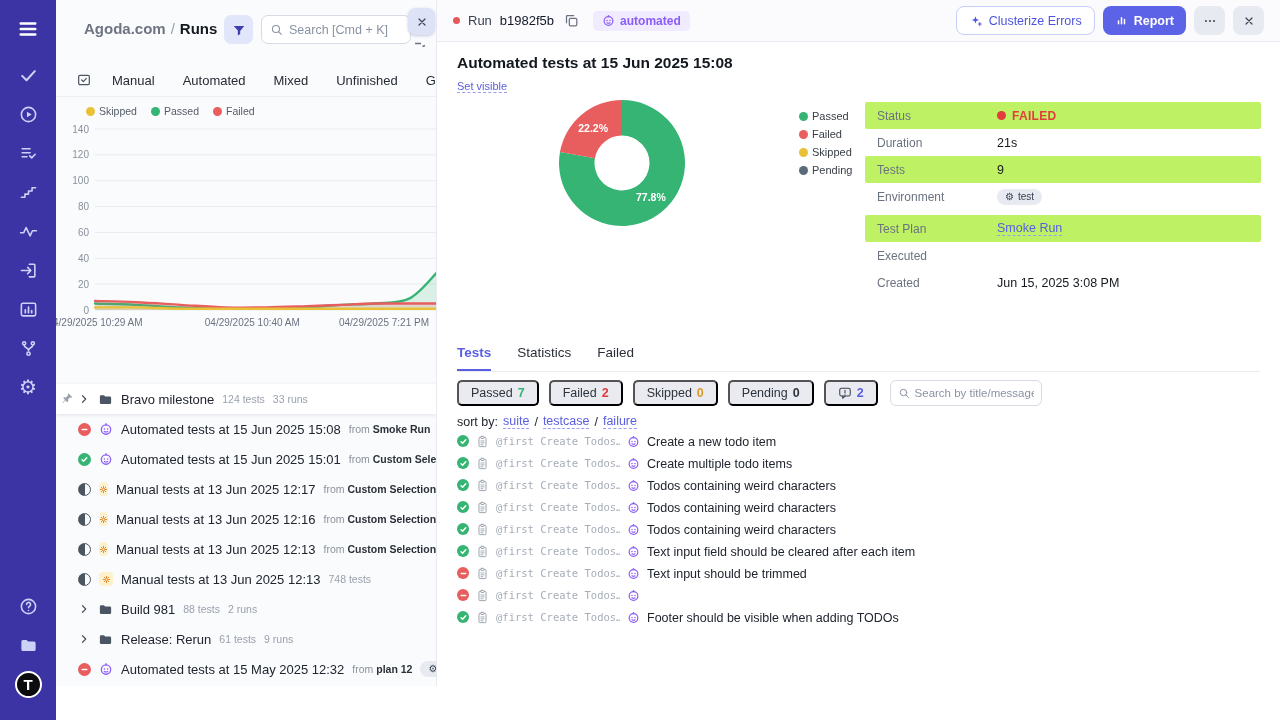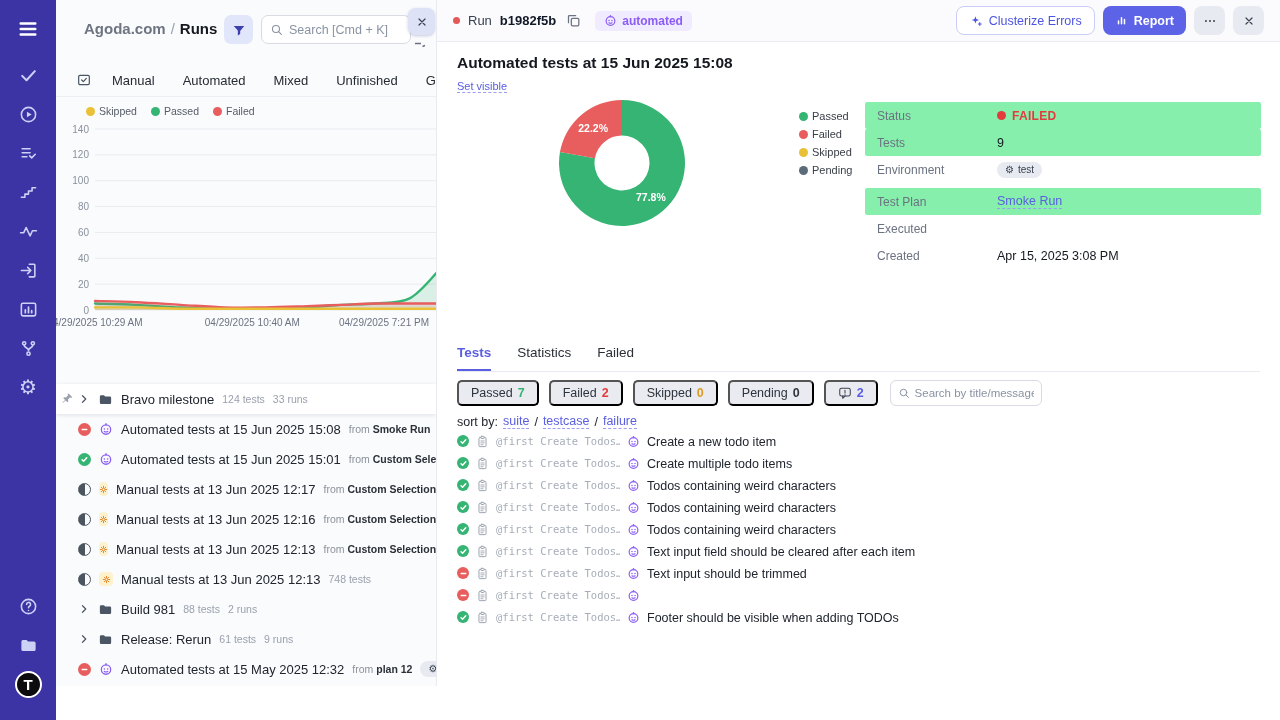--- a/index.html
+++ b/index.html
@@ -50,38 +50,38 @@
   .burst{width:14px;height:14px;border-radius:4px;background:#fdf2cd;color:#e2862d;display:flex;align-items:center;justify-content:center}
   .burst svg{width:9px;height:9px}
   .robot{color:#8b5cf6}
   .env-pill{font-size:10px;background:#e7eaf0;border-radius:9px;padding:2px 8px;color:#374151;display:inline-flex;gap:4px;align-items:center;line-height:1.2}
 
   
   .rp{position:absolute;left:437px;top:0;width:843px;height:720px;background:#fff}
   .rp-top{position:absolute;top:0;left:0;width:100%;height:42px;background:#fbfbfe;border-bottom:1px solid #eaecf2;display:flex;align-items:center;padding:0 16px;gap:8px}
   .run-dot{width:7px;height:7px;border-radius:50%;background:#e45858}
   .run-label{font-size:13px;color:#374151}
-  .run-id{font-size:13px;font-weight:700;color:#111827}
+  .run-id{font-size:13px;font-weight:400;color:#111827}
   .copy-ic{color:#6b7280;width:15px;height:15px;cursor:pointer;margin-left:2px}
   .auto-badge{background:#f0ebfe;color:#8b5cf6;border-radius:5px;padding:3px 9px;font-size:12px;font-weight:600;display:flex;gap:5px;align-items:center;margin-left:6px}
   .sp{flex:1}
   .btn{height:29px;border-radius:8px;padding:0 12px;font-size:12.5px;display:flex;align-items:center;gap:6px;cursor:pointer;border:0;font-family:"Liberation Sans",sans-serif}
   .btn-outline{background:#fff;border:1px solid #c9cef8;color:#4d55e0;font-weight:500}
   .btn-solid{background:#5d63e6;color:#fff;font-weight:600}
   .btn-gray{background:#e8eaf1;color:#3c4250;width:31px;padding:0;justify-content:center}
 
   .rp-body{position:absolute;top:42px;left:0;right:0;bottom:0}
   .rp-title{position:absolute;left:20px;top:12px;font-size:15.5px;font-weight:700;color:#14181f}
   .set-labels{position:absolute;left:20px;top:38px;font-size:11px;color:#5a5ee0;border-bottom:1px dashed #9a9df0;cursor:pointer}
   .donut{position:absolute;left:120px;top:56px}
   .donut text{font-weight:700;font-size:10.5px;fill:#fff}
   .donut-legend{position:absolute;left:362px;top:68px;display:flex;flex-direction:column;gap:6px;font-size:11px;color:#3a4048}
   .info{position:absolute;left:428px;top:60px;width:396px}
   .info-row{display:flex;align-items:center;min-height:27px;font-size:12.5px;border-radius:2px}
-  .info-row.alt{background:#86efac}
+  .info-row.alt{background:#bef264}
   .info-row.gap{margin-top:5px}
   .info-label{width:132px;padding-left:12px;color:#6b7280;font-size:12px;flex:none}
   .info-value{flex:1;color:#15191f;display:flex;align-items:center;gap:6px}
   .stat-failed{color:#e23c3c;font-weight:700;font-size:12px;letter-spacing:.3px;display:flex;align-items:center;gap:6px}
   .stat-failed .dot{width:9px;height:9px}
   .ilink{color:#5a5ee0;border-bottom:1px dashed #9a9df0;cursor:pointer}
   .redact{width:232px;height:13px;border-radius:2px;background:repeating-linear-gradient(90deg,#c9ccf5 0 12px,#e4e6fb 12px 18px,#b6baf1 18px 34px,#dadcf9 34px 44px);position:relative}
   .redact::after{content:"";position:absolute;right:-14px;top:2px;width:9px;height:9px;background:#c3c7cf}
 
   .rp-tabs{position:absolute;left:20px;top:303px;right:20px;border-bottom:1px solid #e9ebf0;display:flex;gap:26px;height:27px;font-size:13.5px}
@@ -537,20 +537,26 @@
       <div class="info" id="info">
           <div class="info-row alt">
             <div class="info-label">Status</div>
             <div class="info-value">
               <span class="stat-failed">
                 <span class="dot" style="background: rgb(226, 60, 60);"></span>
                 <span>FAILED</span>
               </span>
             </div>
           </div>
+          <div class="info-row">
+            <div class="info-label">Duration</div>
+            <div class="info-value">
+              <span>21s</span>
+            </div>
+          </div>
           <div class="info-row alt">
             <div class="info-label">Tests</div>
             <div class="info-value">
               <span>9</span>
             </div>
           </div>
           <div class="info-row">
             <div class="info-label">Environment</div>
             <div class="info-value">
               <span class="env-pill"><span>⚙</span> test</span>
@@ -561,21 +567,21 @@
             <div class="info-value">
               <span class="ilink">Smoke Run</span>
             </div>
           </div>
           <div class="info-row">
             <div class="info-label">Executed</div>
           </div>
           <div class="info-row">
             <div class="info-label">Created</div>
             <div class="info-value">
-              <span>Apr 15, 2025 3:08 PM</span>
+              <span>Jun 15, 2025 3:08 PM</span>
             </div>
           </div>
         </div>
 
       <div class="rp-tabs" id="rp-tabs">
           <span class="rp-tab active">Tests</span>
           <span class="rp-tab">Statistics</span>
           <span class="rp-tab">Failed</span>
         </div>
       <div class="filters" id="filters">

